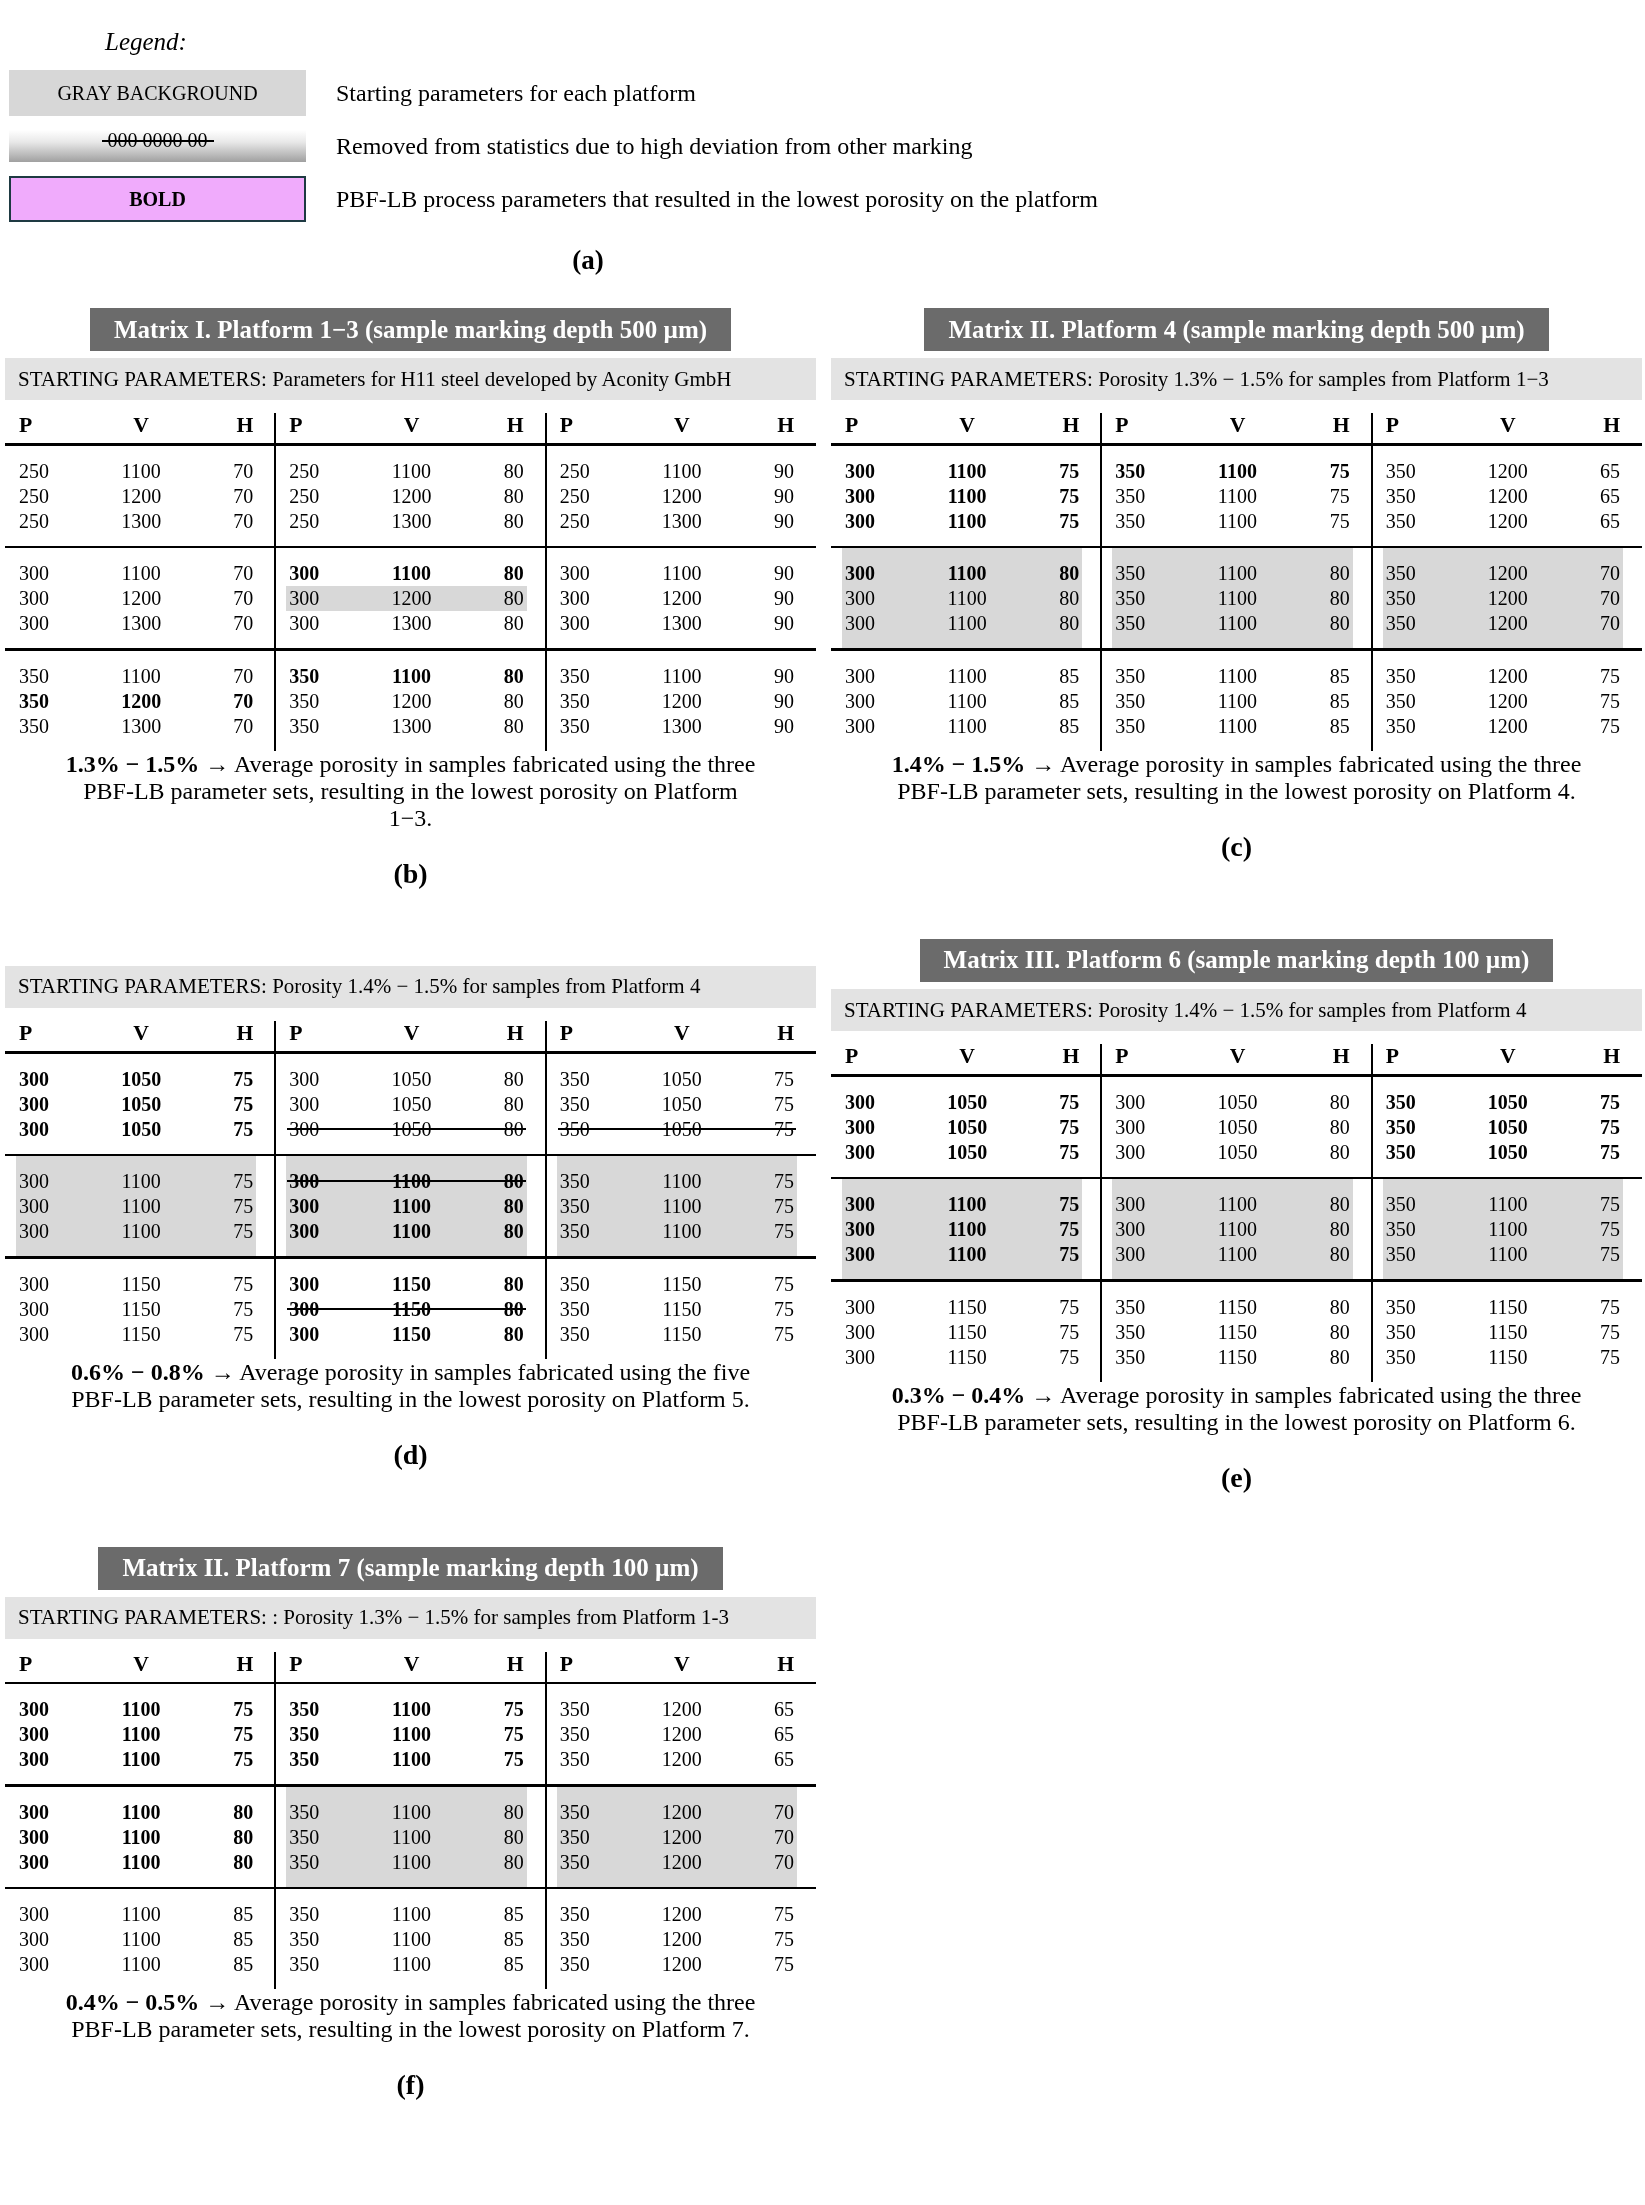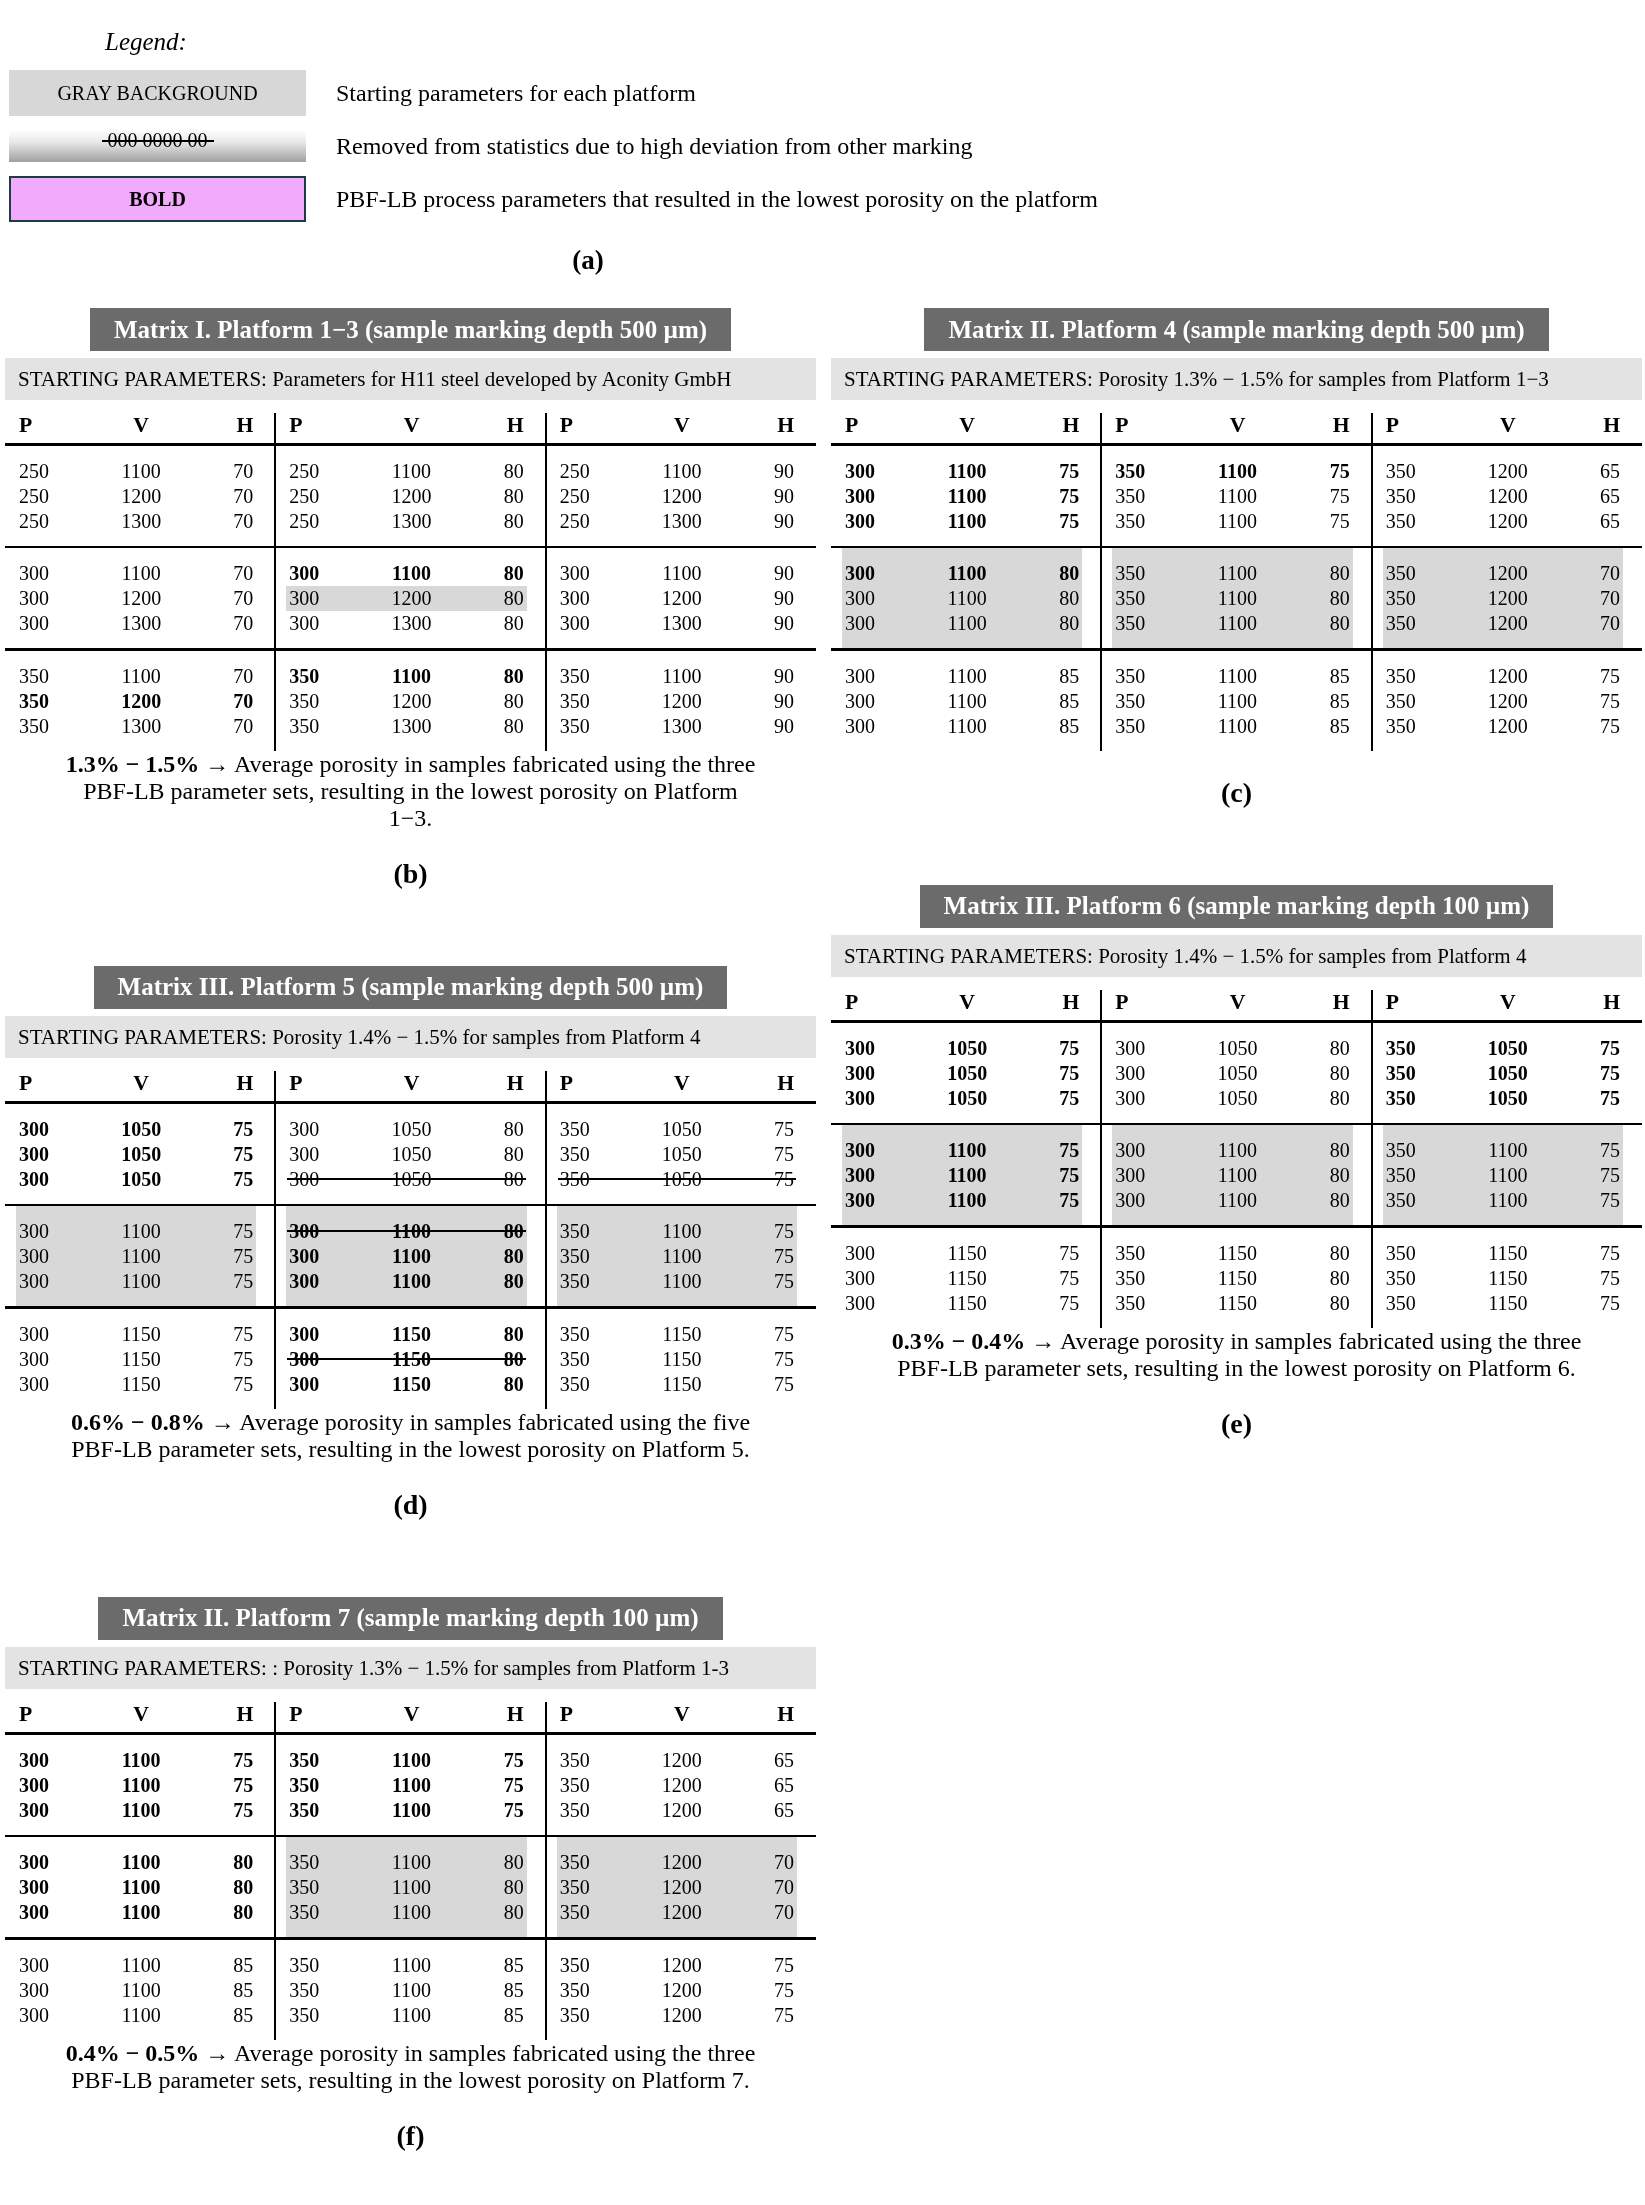--- a/index.html
+++ b/index.html
@@ -395,21 +395,20 @@
                     </span>
                   </div>
                 </div>
               </div>
             </div>
           </div>
           <div class="caption"><span class="capb">1.3% − 1.5% →</span> Average porosity in samples fabricated using the three PBF-LB parameter sets, resulting in the lowest porosity on Platform 1−3.</div>
           <div class="plabel">(b)</div>
         </section>
         <section class="panel">
-          <div class="title-bar">Matrix III. Platform 5 (sample marking depth 500 µm)</div>
           <div class="starting">STARTING PARAMETERS: Porosity 1.4% − 1.5% for samples from Platform 4</div>
           <div class="tbody">
             <div class="vline v1"></div>
             <div class="vline v2"></div>
             <div class="prow headrow">
               <div class="cell">
                 <div class="cellinner">
                   <span class="nums">
                     <span class="np">P</span>
                     <span class="nv">V</span>
@@ -1320,20 +1319,21 @@
                     <span class="nums">
                       <span class="np">350</span>
                       <span class="nv">1200</span>
                       <span class="nh">75</span>
                     </span>
                   </div>
                 </div>
               </div>
             </div>
           </div>
+          <div class="caption"><span class="capb">1.4% − 1.5% →</span> Average porosity in samples fabricated using the three PBF-LB parameter sets, resulting in the lowest porosity on Platform 4.</div>
           <div class="plabel">(c)</div>
         </section>
         <section class="panel">
           <div class="title-bar">Matrix III. Platform 6 (sample marking depth 100 µm)</div>
           <div class="starting">STARTING PARAMETERS: Porosity 1.4% − 1.5% for samples from Platform 4</div>
           <div class="tbody">
             <div class="vline v1"></div>
             <div class="vline v2"></div>
             <div class="prow headrow">
               <div class="cell">

